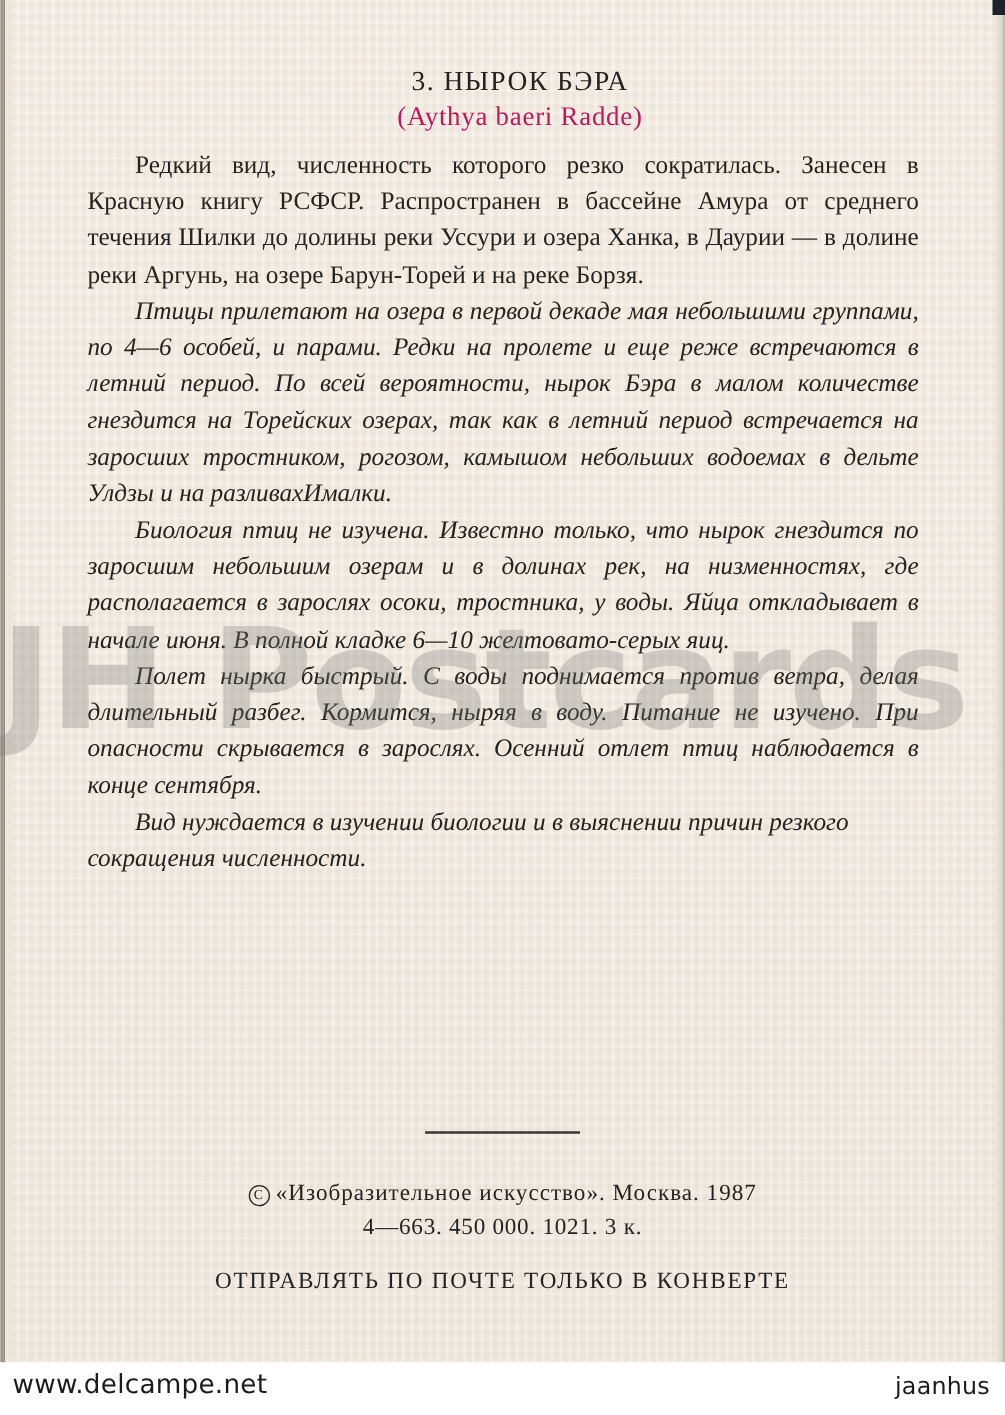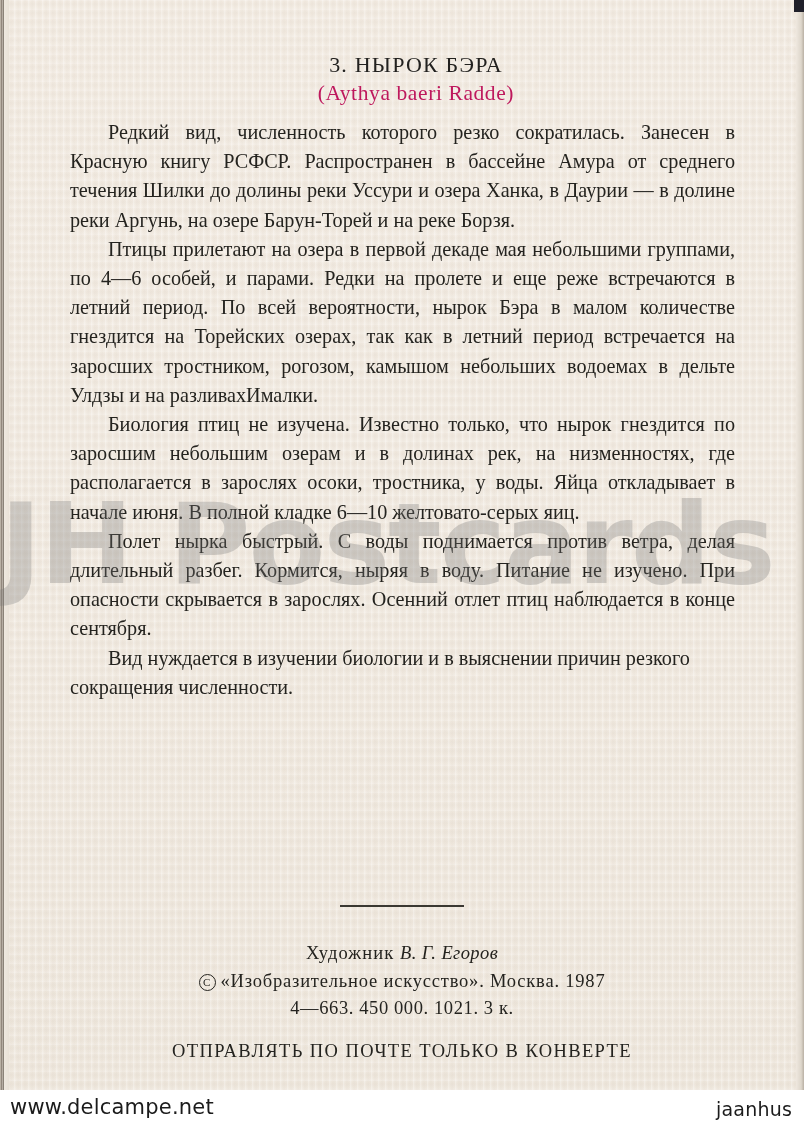--- a/index.html
+++ b/index.html
@@ -108,21 +108,21 @@
   .para {
     font-size: 20.2px;
     line-height: 29.2px;
     color: #24231f;
     text-align: justify;
     text-indent: 38px;
     margin: 0;
     -webkit-hyphens: none;
     hyphens: none;
   }
-  .para + .para { margin-top: 0px; }
+  .para + .para { margin-top: 0px; font-style: italic; }
   .para:last-child { text-align: left; }
 
   
   .divider {
     position: absolute;
     left: 50%;
     transform: translateX(-50%);
     top: 905px;
     width: 124px;
     height: 2px;
@@ -245,24 +245,20 @@
     <p class="para">Редкий вид, численность которого резко сократилась. Занесен в Красную книгу РСФСР. Распространен в бассейне Амура от среднего течения Шилки до долины реки Уссури и озера Ханка, в Даурии — в долине реки Аргунь, на озере Барун-Торей и на реке Борзя.</p>
     <p class="para">Птицы прилетают на озера в первой декаде мая небольшими группами, по 4—6 особей, и парами. Редки на пролете и еще реже встречаются в летний период. По всей вероятности, нырок Бэра в малом количестве гнездится на Торейских озерах, так как в летний период встречается на заросших тростником, рогозом, камышом небольших водоемах в дельте Улдзы и на разливахИмалки.</p>
     <p class="para">Биология птиц не изучена. Известно только, что нырок гнездится по заросшим небольшим озерам и в долинах рек, на низменностях, где располагается в зарослях осоки, тростника, у воды. Яйца откладывает в начале июня. В полной кладке 6—10 желтовато-серых яиц.</p>
     <p class="para">Полет нырка быстрый. С воды поднимается против ветра, делая длительный разбег. Кормится, ныряя в воду. Питание не изучено. При опасности скрывается в зарослях. Осенний отлет птиц наблюдается в конце сентября.</p>
     <p class="para">Вид нуждается в изучении биологии и в выяснении причин резкого сокращения численности.</p>
   </div>
 
   <div class="divider"></div>
 
   <div class="footer">
-    <div class="artist-line">
-      <span>Художник</span>
-      <span class="artist-name">В. Г. Егоров</span>
-    </div>
     <div class="publisher-line">
       <span class="copy-mark">C</span><span>«Изобразительное искусство». Москва. 1987</span>
     </div>
     <div class="code-line">4—663. 450 000. 1021. 3 к.</div>
     <div class="notice-line">ОТПРАВЛЯТЬ ПО ПОЧТЕ ТОЛЬКО В КОНВЕРТЕ</div>
   </div>
 
 </div>
 
 <div class="wm-main">JH Postcards</div>

